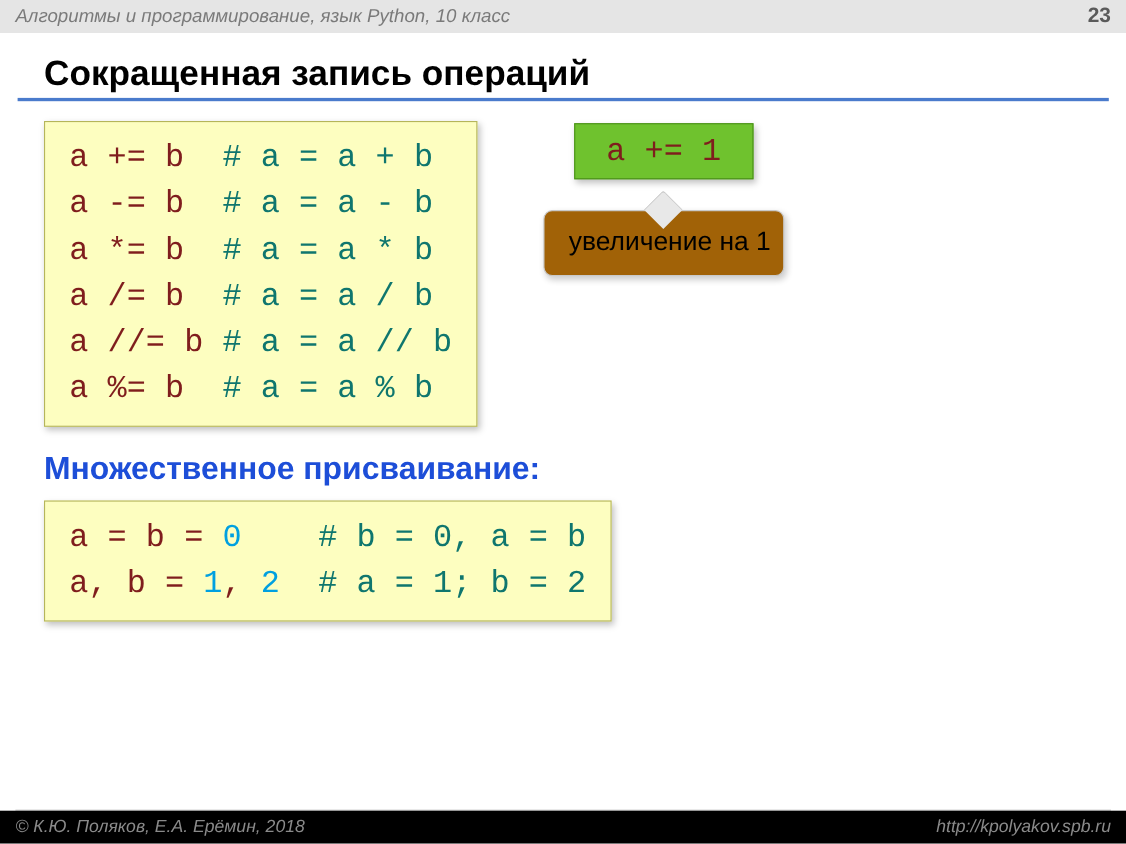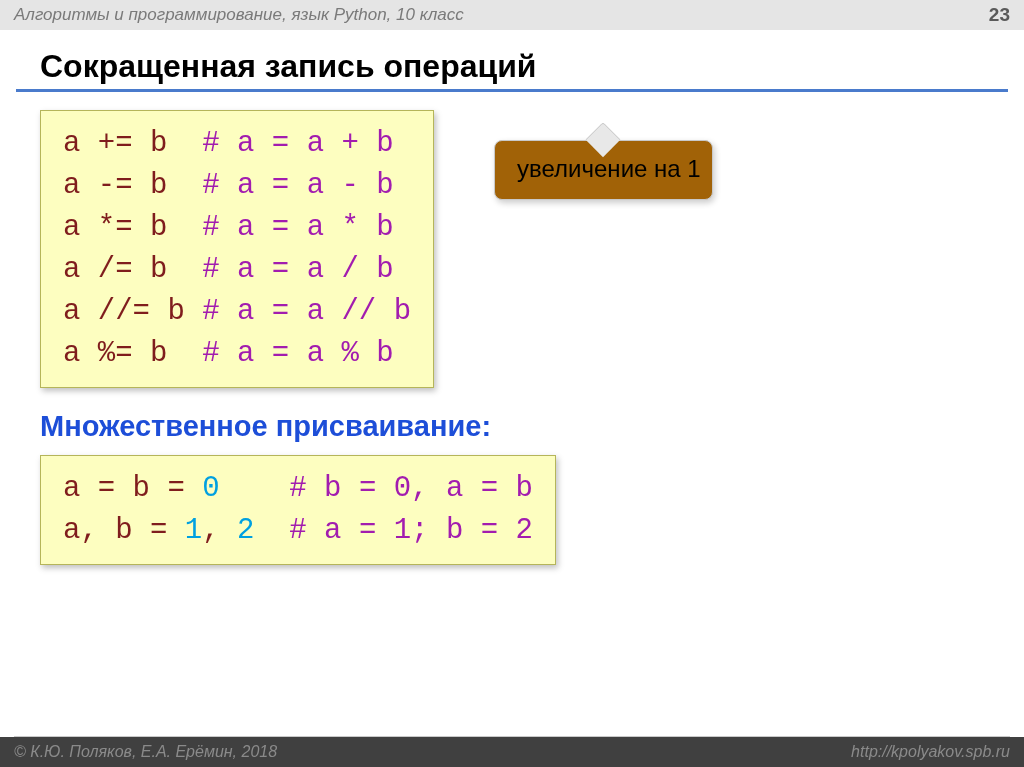--- a/index.html
+++ b/index.html
@@ -51,21 +51,21 @@
     background: #fdfec0;
     border: 1px solid #b5b55a;
     padding: 12px 22px;
     box-shadow: 2px 3px 6px rgba(0,0,0,0.25);
     font-family: "Courier New", monospace;
     font-size: 29px;
     line-height: 1.45;
     white-space: pre;
   }
   .code-black { color: #7f1d1d; }
-  .code-comment { color: #a21caf; }
+  .code-comment { color: #0f766e; }
   .code-blue { color: #00a0e0; }
   .right-col {
     display: flex;
     flex-direction: column;
     align-items: center;
     margin-top: 2px;
   }
   .green-box {
     background: #6fc22e;
     border: 1px solid #4a9018;
@@ -107,21 +107,21 @@
     font-weight: bold;
     color: #1d4ed8;
     margin: 22px 0 12px 0;
   }
   .footer {
     position: absolute;
     bottom: 0;
     left: 0;
     right: 0;
     height: 30px;
-    background: #404040;
+    background: #000000;
     display: flex;
     align-items: center;
     justify-content: space-between;
     padding: 0 14px;
     font-style: italic;
     color: #8a8a8a;
     font-size: 16px;
   }
   .footer-line {
     position: absolute;
@@ -143,20 +143,23 @@
 <div class="title">Сокращенная запись операций</div>
 <div class="title-underline"></div>
 
 <div class="content">
 
   <div class="row1">
 
     <div class="code-box" id="block1"><div><span class="code-black">a += b  </span><span class="code-comment"># a = a + b</span></div><div><span class="code-black">a -= b  </span><span class="code-comment"># a = a - b</span></div><div><span class="code-black">a *= b  </span><span class="code-comment"># a = a * b</span></div><div><span class="code-black">a /= b  </span><span class="code-comment"># a = a / b</span></div><div><span class="code-black">a //= b </span><span class="code-comment"># a = a // b</span></div><div><span class="code-black">a %= b  </span><span class="code-comment"># a = a % b</span></div></div>
 
     <div class="right-col">
+      <div class="green-box">
+        <span class="code-black">a += 1</span>
+      </div>
       <div class="callout">
         <span>увеличение на 1</span>
       </div>
     </div>
 
   </div>
 
   <div class="subhead">
     <span>Множественное присваивание:</span>
   </div>

